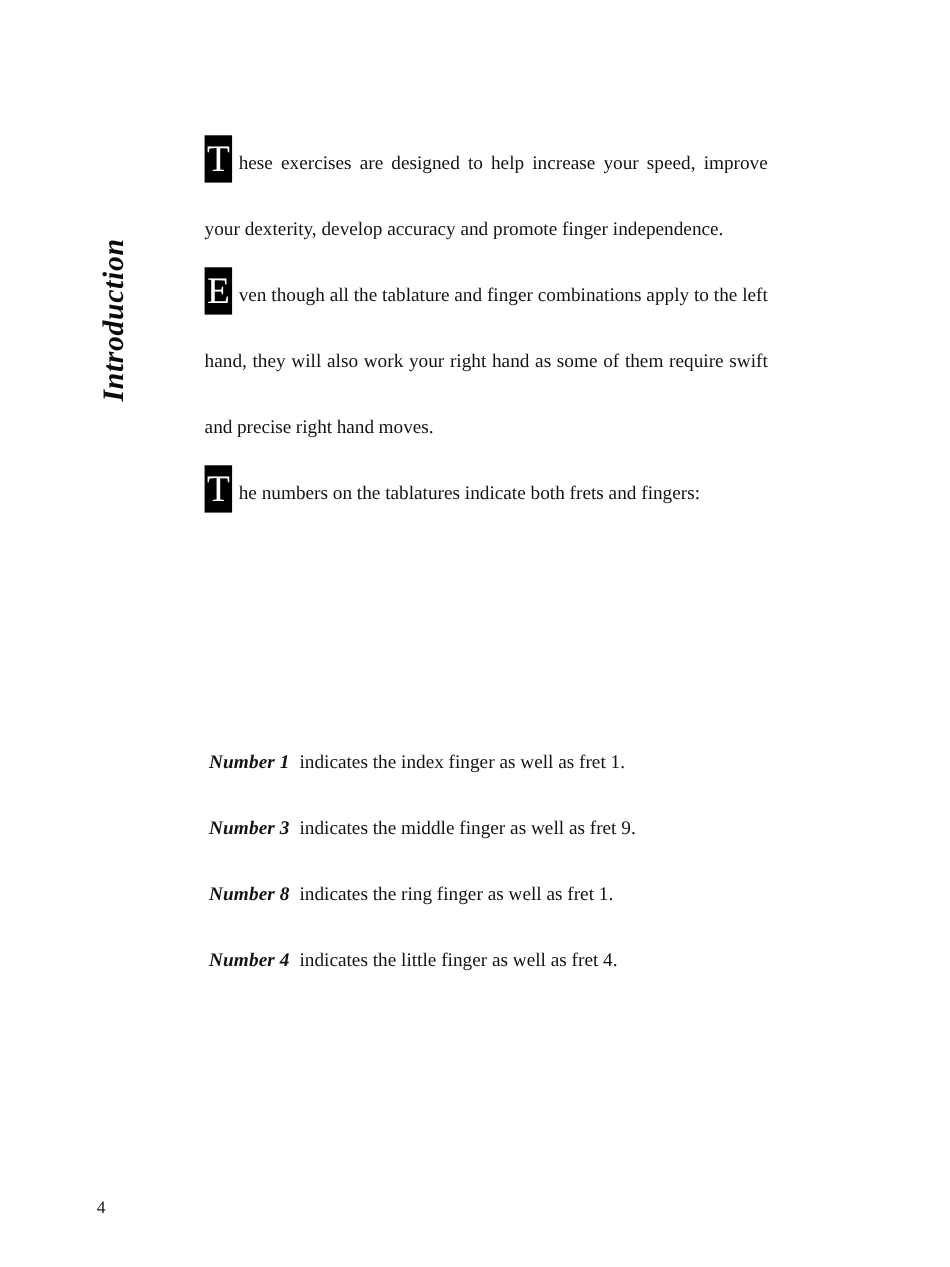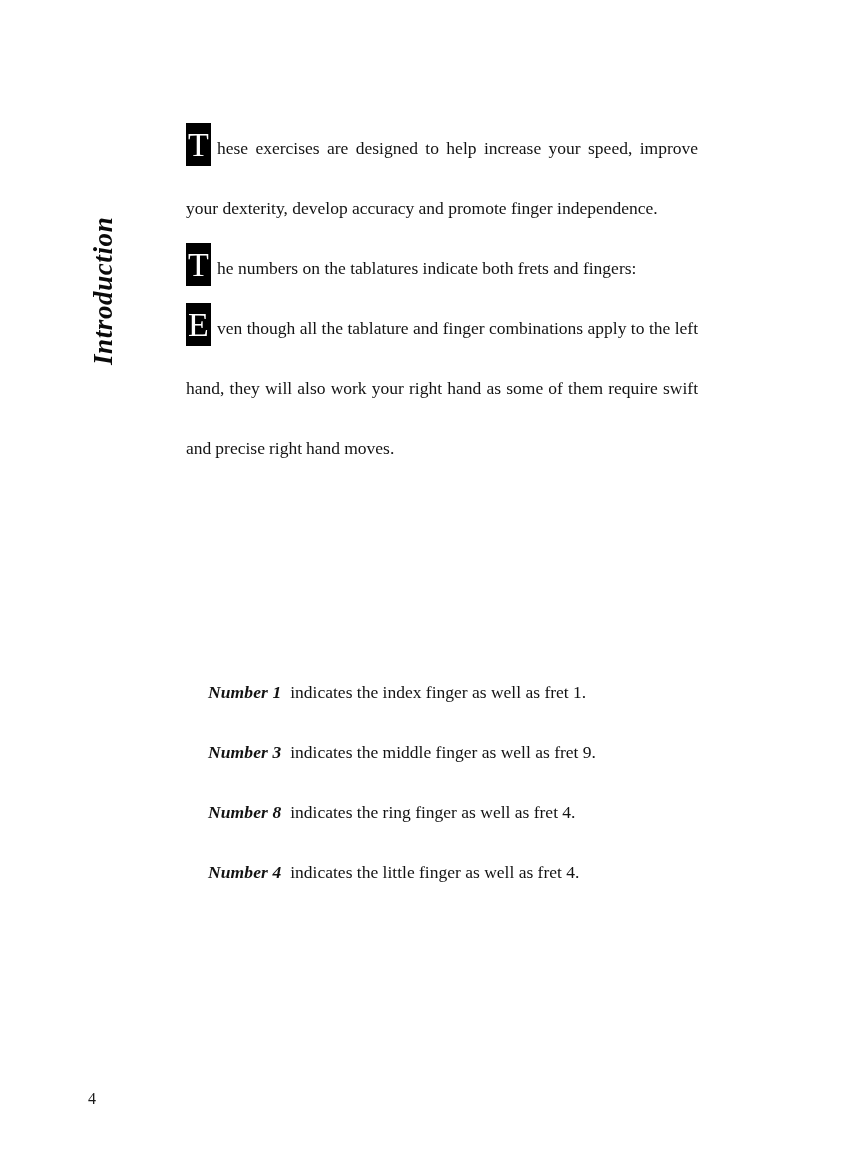--- a/index.html
+++ b/index.html
@@ -92,21 +92,20 @@
     left: 190px;
     top: 662px;
     width: 520px;
   }
   .defrow {
     font-size: 17.5px;
     line-height: 60px;
     height: 60px;
     white-space: nowrap;
     color: #131313;
-    margin-left: 18px;
   }
   .defrow .term {
     font-weight: bold;
     font-style: italic;
     font-size: 17.5px;
     letter-spacing: 0.1px;
   }
   .defrow .desc {
     font-weight: normal;
     font-style: normal;
@@ -127,33 +126,33 @@
 <body>
 
 <div class="page">
 
   <div class="side-heading">Introduction</div>
 
   <div class="body-col">
 
     <p class="para p1"><span class="dropcap">T</span><span>hese exercises are designed to help increase your speed, improve your dexterity, develop accuracy and promote finger independence.</span></p>
 
+    <p class="para p2"><span class="dropcap">E</span><span class="firstline-tight">ven though all the tablature and finger combinations apply to the left hand, they will also work your right hand as some of them require swift and precise right hand moves.</span></p>
+
     <p class="para p3"><span class="dropcap">T</span><span>he numbers on the tablatures indicate both frets and fingers:</span></p>
-
-    <p class="para p2"><span class="dropcap">E</span><span class="firstline-tight">ven though all the tablature and finger combinations apply to the left hand, they will also work your right hand as some of them require swift and precise right hand moves.</span></p>
 
   </div>
 
   <div class="deflist">
 
     <div class="defrow"><span class="term">Number 1</span><span class="desc">indicates the index finger as well as fret 1.</span></div>
 
     <div class="defrow"><span class="term">Number 3</span><span class="desc">indicates the middle finger as well as fret 9.</span></div>
 
-    <div class="defrow"><span class="term">Number 8</span><span class="desc">indicates the ring finger as well as fret 4.</span></div>
+    <div class="defrow"><span class="term">Number 8</span><span class="desc">indicates the ring finger as well as fret 1.</span></div>
 
     <div class="defrow"><span class="term">Number 4</span><span class="desc">indicates the little finger as well as fret 4.</span></div>
 
   </div>
 
   <div class="folio">4</div>
 
 </div>
 
 </body></html>

